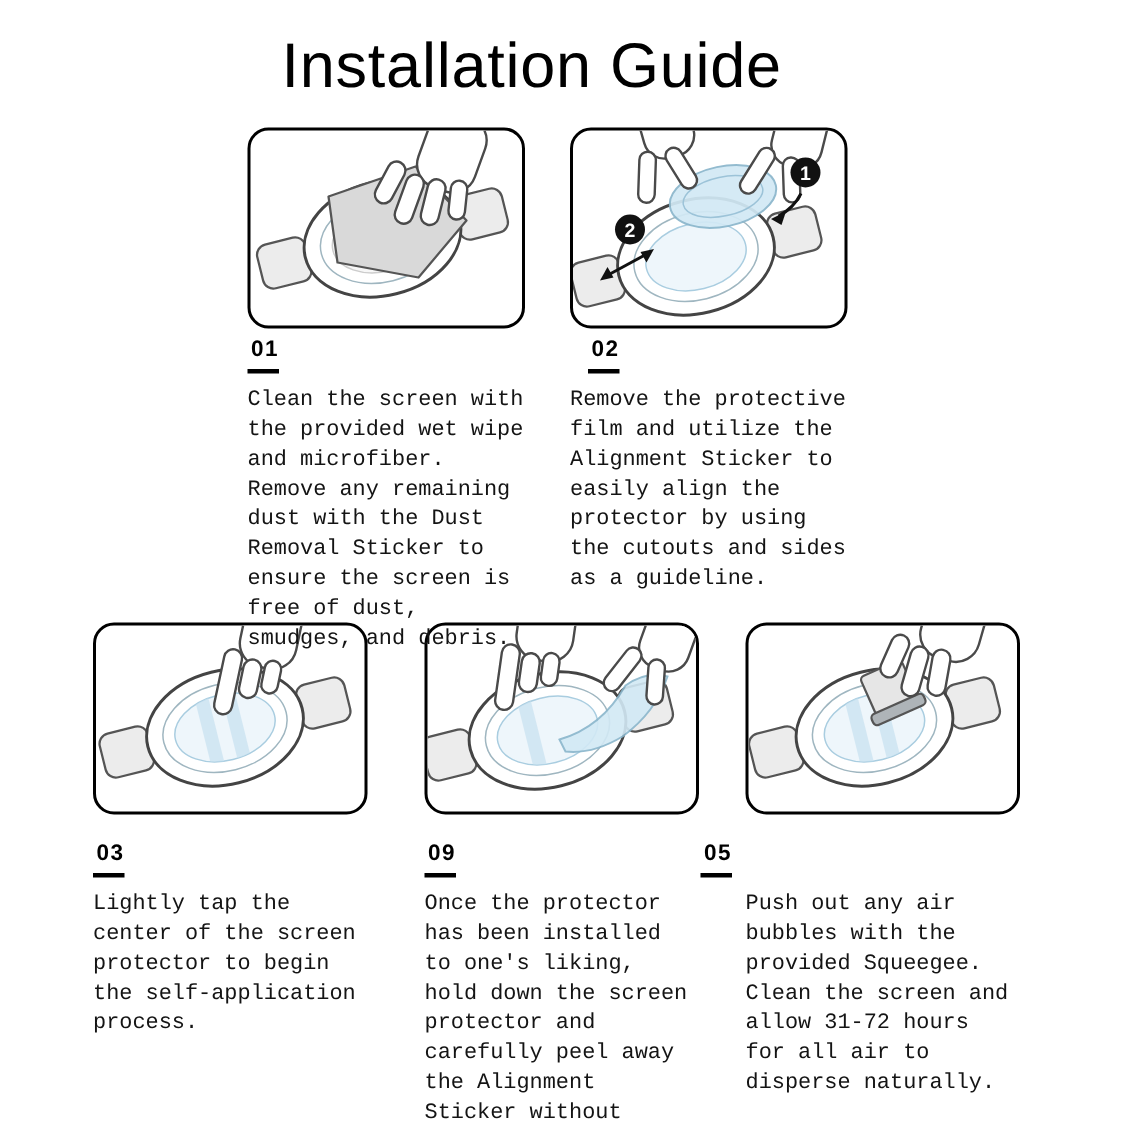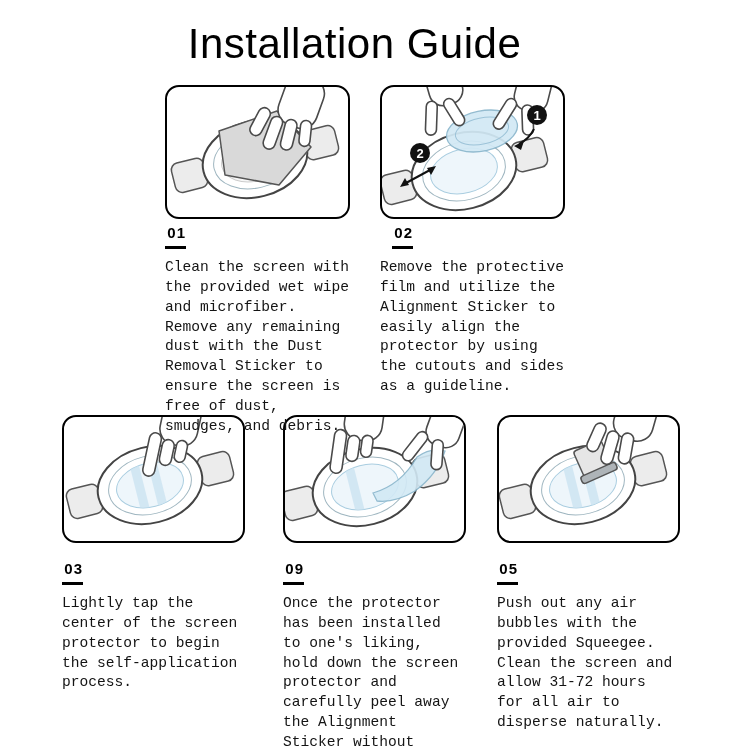--- a/index.html
+++ b/index.html
@@ -187,21 +187,21 @@
         <rect class="hand" x="-12" y="2" width="12" height="34" rx="6"></rect>
         <rect class="hand" x="2" y="0" width="12" height="31" rx="6" transform="rotate(-6 8 0)"></rect>
       </g>
     </svg>
   </div>
 
   <div class="step-num" style="left:165px;top:224px">01</div>
   <div class="step-num" style="left:392px;top:224px">02</div>
   <div class="step-num" style="left:62px;top:560px">03</div>
   <div class="step-num" style="left:283px;top:560px">09</div>
-  <div class="step-num" style="left:497px;top:560px">05</div>
+  <div class="step-num" style="left:467px;top:560px">05</div>
 
   <div class="step-text" style="left:165px;top:258px;width:184px">Clean the screen with the provided wet wipe and microfiber. Remove any remaining dust with the Dust Removal Sticker to ensure the screen is free of dust, smudges, and debris.</div>
   <div class="step-text" style="left:380px;top:258px;width:186px">Remove the protective film and utilize the Alignment Sticker to easily align the protector by using the cutouts and sides as a guideline.</div>
   <div class="step-text" style="left:283px;top:594px;width:176px">Once the protector has been installed to one's liking, hold down the screen protector and carefully peel away the Alignment Sticker without lifting the glass.</div>
   <div class="step-text" style="left:62px;top:594px;width:176px">Lightly tap the center of the screen protector to begin the self-application process.</div>
   <div class="step-text" style="left:497px;top:594px;width:182px">Push out any air bubbles with the provided Squeegee. Clean the screen and allow 31-72 hours for all air to disperse naturally.</div>
 
 </div>
 
 </body></html>

